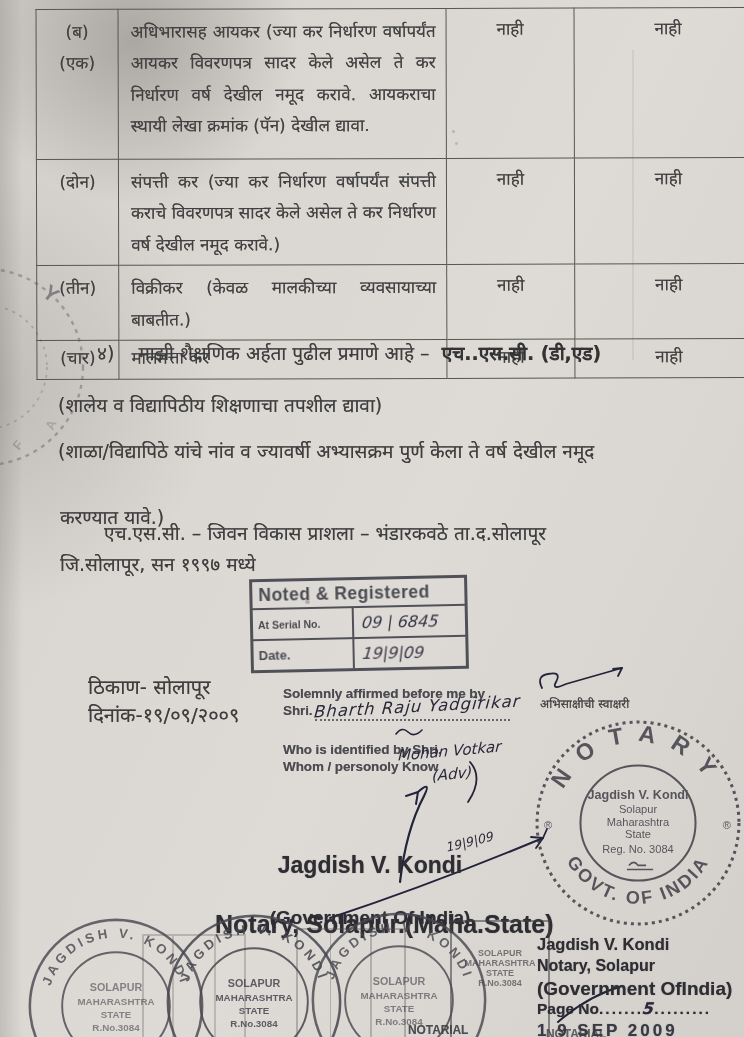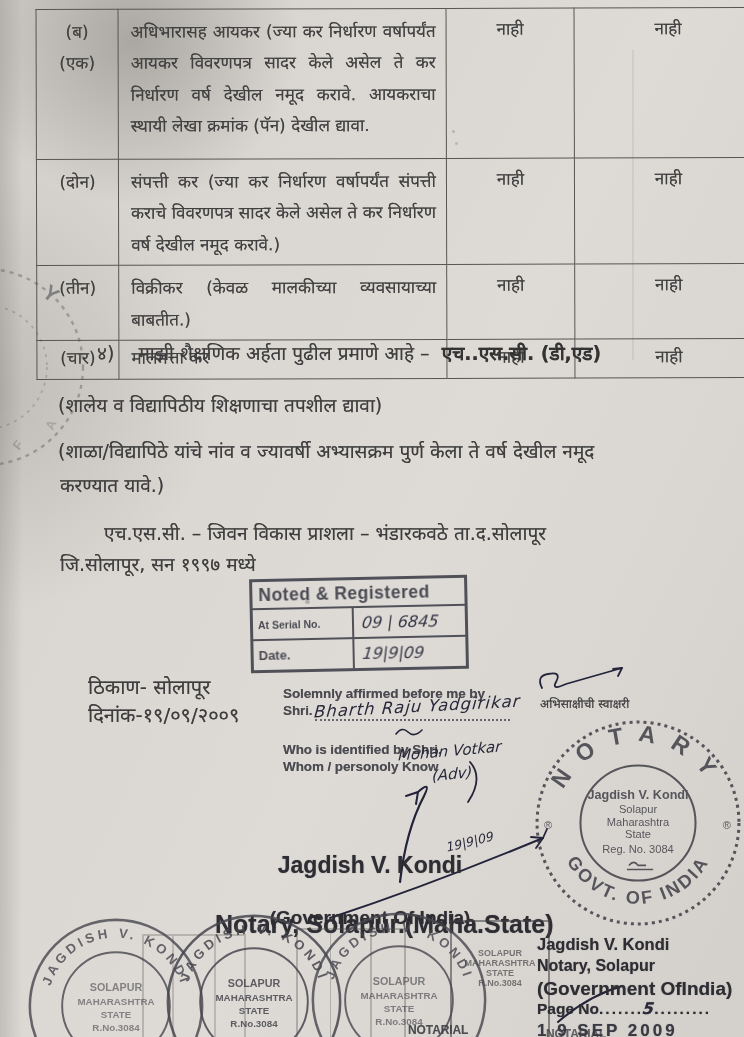--- a/index.html
+++ b/index.html
@@ -109,21 +109,21 @@
     <text x="104" y="196" font-size="13" font-weight="bold" fill="#55555e" opacity=".6" transform="rotate(-52 104 196)">F</text>
     <text x="138" y="176" font-size="13" font-weight="bold" fill="#55555e" opacity=".5" transform="rotate(-66 138 176)">A</text>
     <path d="M30,100 q14,-6 26,2 M24,140 q18,-8 34,0 M40,168 q12,-10 26,-4" stroke="#5a5a62" stroke-width="1.6" fill="none" opacity=".35"></path>
   </svg>
 
   <div class="abs mr" style="left:58px;top:340px;margin-left:39px;">
     <span>४)</span>&nbsp;&nbsp;&nbsp;&nbsp;<span>माझी शैक्षणिक अर्हता पुढील प्रमाणे आहे –</span>&nbsp;&nbsp;<b>एच..एस.सी. (डी,एड)</b>
   </div>
   <div class="abs mr" style="left:58px;top:438px;">(शाळा/विद्यापिठे यांचे नांव व ज्यावर्षी अभ्यासक्रम पुर्ण केला ते वर्ष देखील नमूद</div>
   <div class="abs mr" style="left:58px;top:392px;">(शालेय व विद्यापिठीय शिक्षणाचा तपशील द्यावा)</div>
-  <div class="abs mr" style="left:60px;top:472px;text-align:right;">करण्यात यावे.)</div>
+  <div class="abs mr" style="left:60px;top:504px;text-align:right;">करण्यात यावे.)</div>
   <div class="abs mr" style="left:104px;top:520px;">एच.एस.सी.  –  जिवन विकास प्राशला  –  भंडारकवठे   ता.द.सोलापूर</div>
   <div class="abs mr" style="left:60px;top:551px;">जि.सोलापूर, सन १९९७ मध्ये</div>
 
   <div class="abs noted inkblur">
     <div class="hd">Noted &amp; Registered</div>
     <div class="rw">
       <div class="lb l1">At Serial No.</div>
       <div class="hv hand">09 | 6845</div>
     </div>
     <div class="rw">

